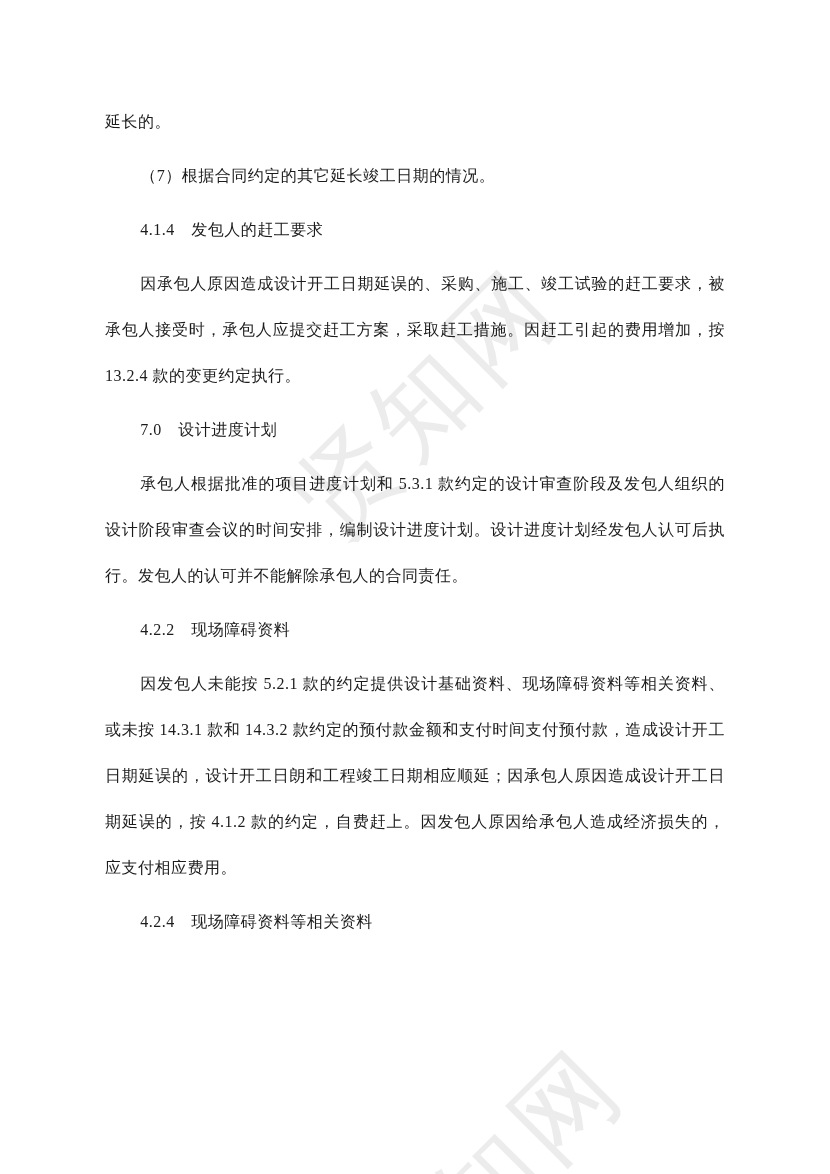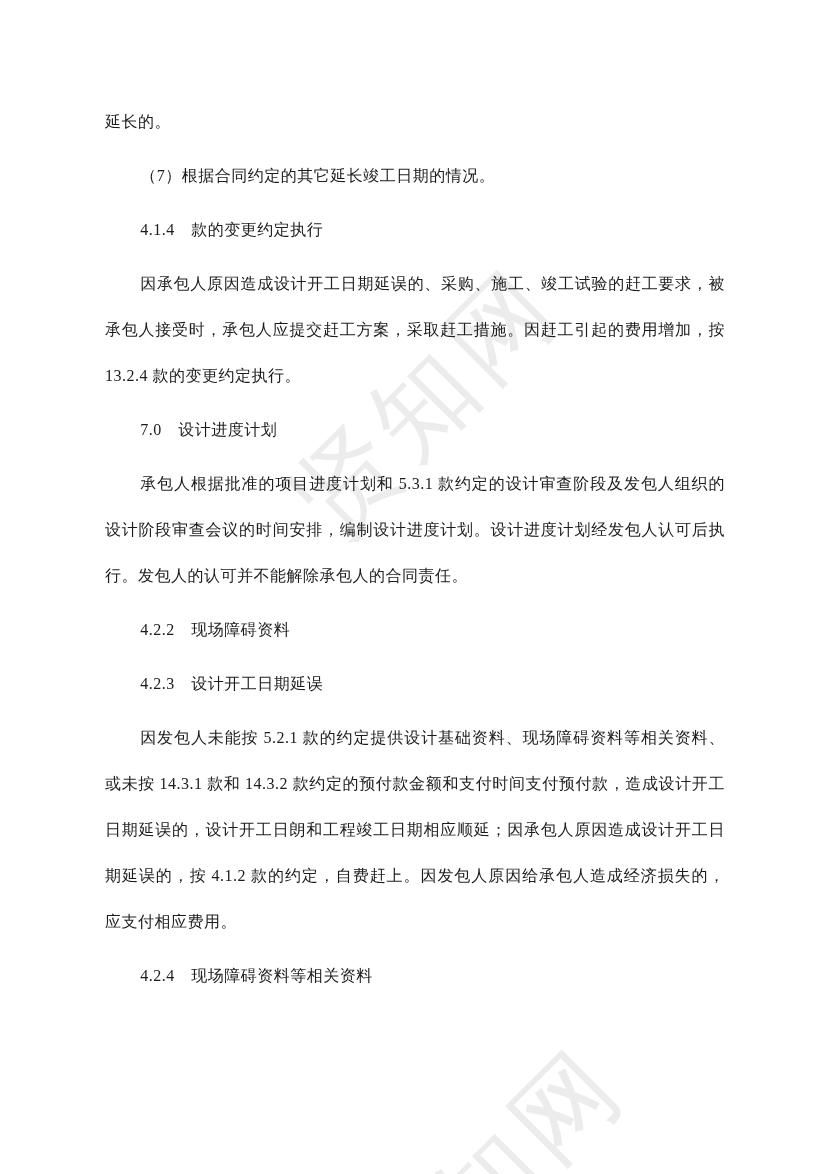--- a/index.html
+++ b/index.html
@@ -62,23 +62,22 @@
 
 <div class="page">
 
   <div class="watermark wm-top">贤知网</div>
 
   <div class="watermark wm-bottom">贤知网</div>
 
   <div class="content">
     <p class="para no-indent">延长的。</p>
     <p class="para">（7）根据合同约定的其它延长竣工日期的情况。</p>
-    <p class="para">4.1.4　款的变更约定执行</p>
+    <p class="para">4.1.4　发包人的赶工要求</p>
     <p class="para">因承包人原因造成设计开工日期延误的、采购、施工、竣工试验的赶工要求，被承包人接受时，承包人应提交赶工方案，采取赶工措施。因赶工引起的费用增加，按 13.2.4 款的变更约定执行。</p>
     <p class="para">7.0　设计进度计划</p>
     <p class="para">承包人根据批准的项目进度计划和 5.3.1 款约定的设计审查阶段及发包人组织的设计阶段审查会议的时间安排，编制设计进度计划。设计进度计划经发包人认可后执行。发包人的认可并不能解除承包人的合同责任。</p>
     <p class="para">4.2.2　现场障碍资料</p>
-    <p class="para">4.2.3　设计开工日期延误</p>
     <p class="para">因发包人未能按 5.2.1 款的约定提供设计基础资料、现场障碍资料等相关资料、或未按 14.3.1 款和 14.3.2 款约定的预付款金额和支付时间支付预付款，造成设计开工日期延误的，设计开工日朗和工程竣工日期相应顺延；因承包人原因造成设计开工日期延误的，按 4.1.2 款的约定，自费赶上。因发包人原因给承包人造成经济损失的，应支付相应费用。</p>
     <p class="para">4.2.4　现场障碍资料等相关资料</p>
   </div>
 
 </div>
 
 </body></html>

